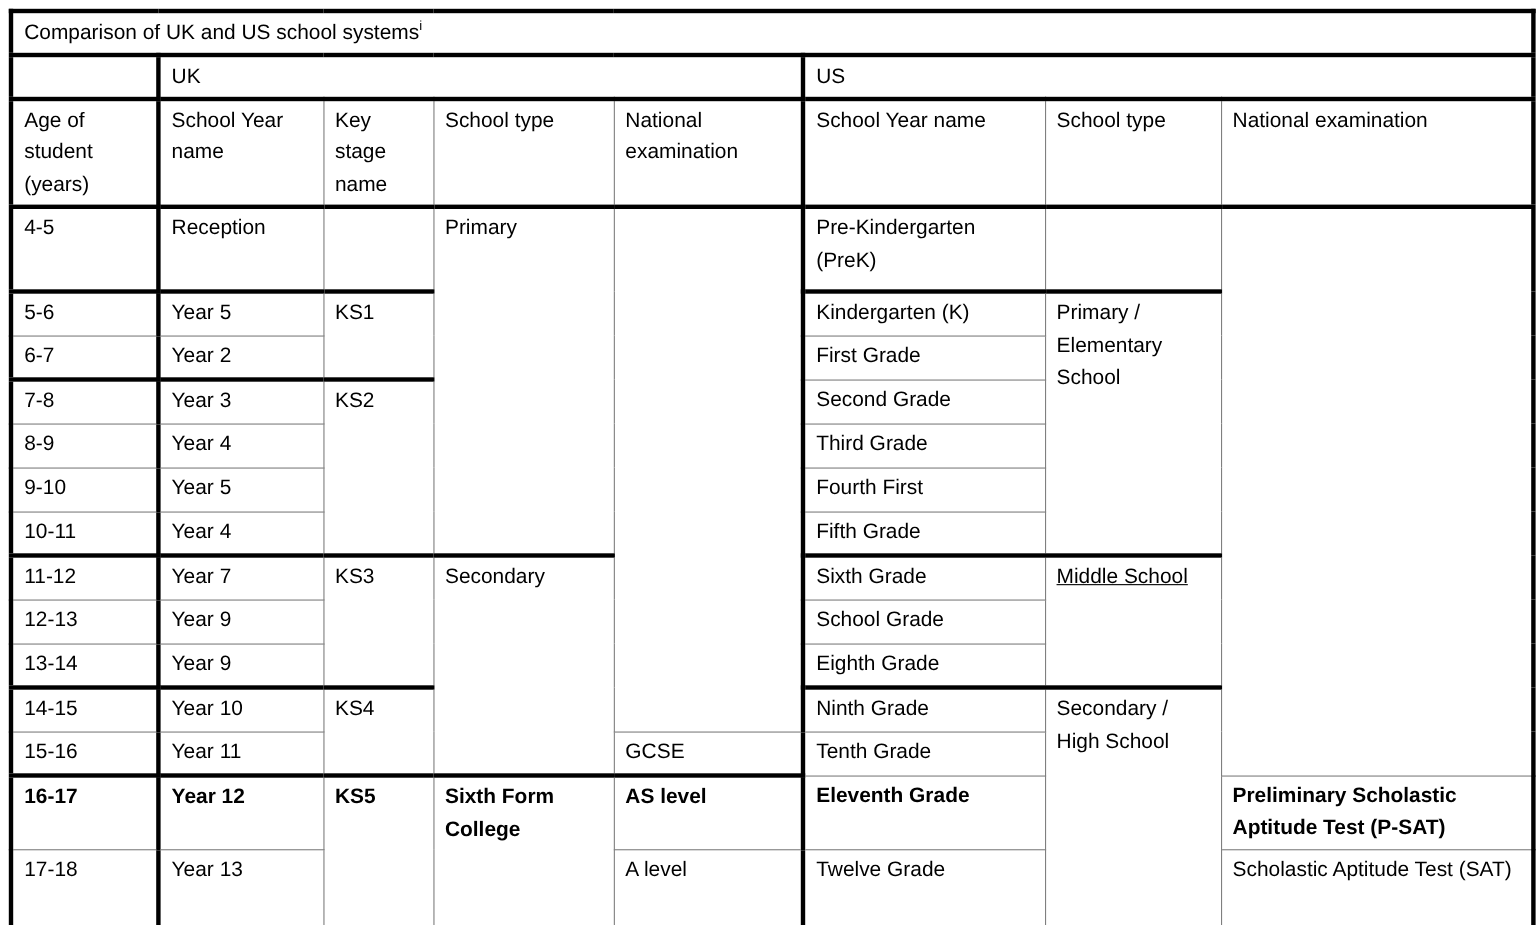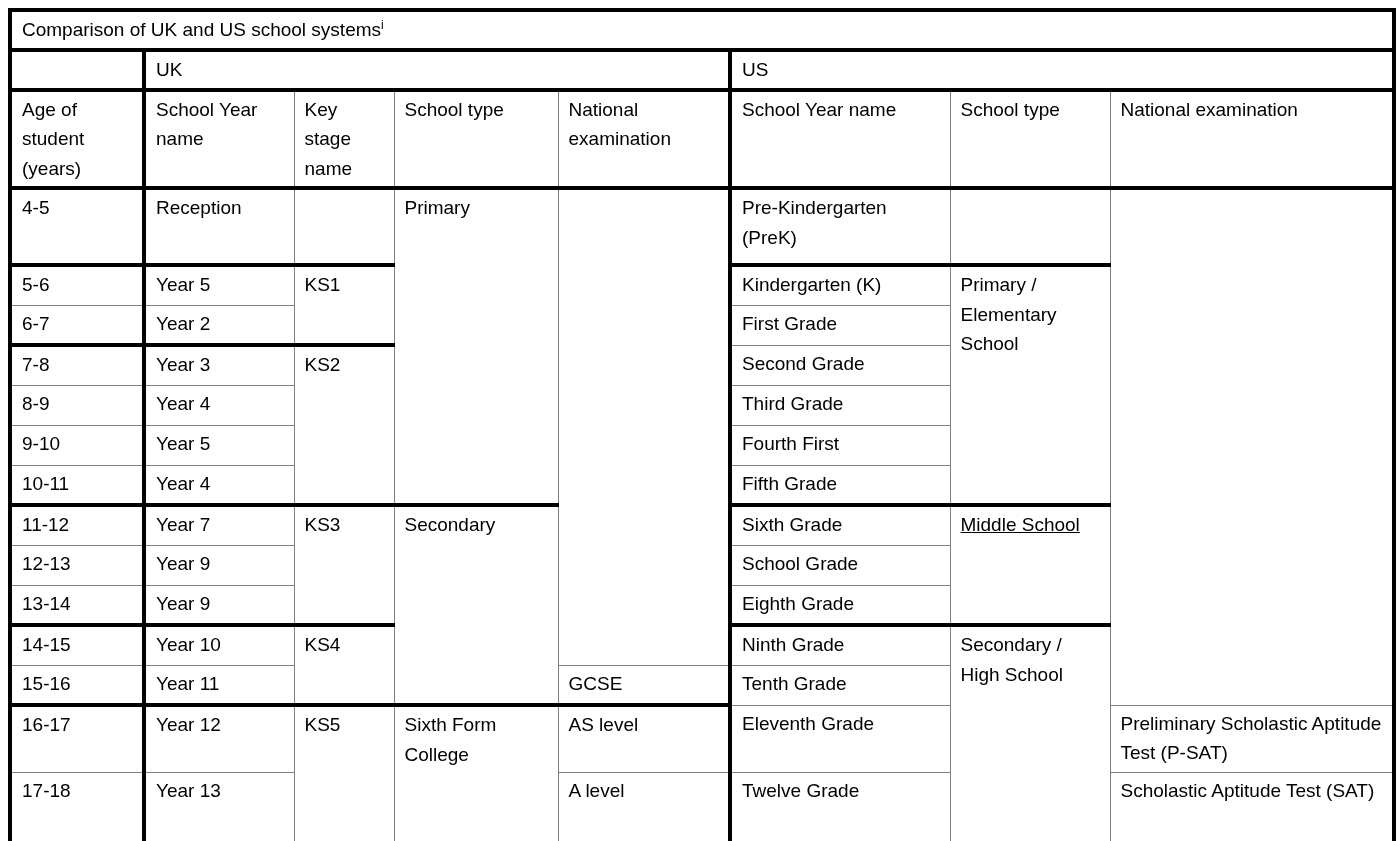--- a/index.html
+++ b/index.html
@@ -47,21 +47,21 @@
     background: var(--shaded-cell, #bfbfbf);
   }
   
   .tk-b { border-bottom: 4px solid var(--grid-thick, #000000) !important; }
   .tk-r { border-right: 4px solid var(--grid-thick, #000000) !important; }
   
   td.pad-wrap { padding-right: 52px; text-decoration: underline; }
   tr.h40 { height: 40px; }
   tr.h97 { height: 97px; }
   tr.h77 { height: 77px; }
-  tr.h67 { height: 67px; }
+  tr.h67 { height: 67px; font-weight: bold; }
   tr.h72 { height: 72px; }
 </style>
 </head>
 <body>
 
 <table class="school-table">
   <colgroup>
     <col style="width:134px">
       <col style="width:150px">
       <col style="width:100px">

